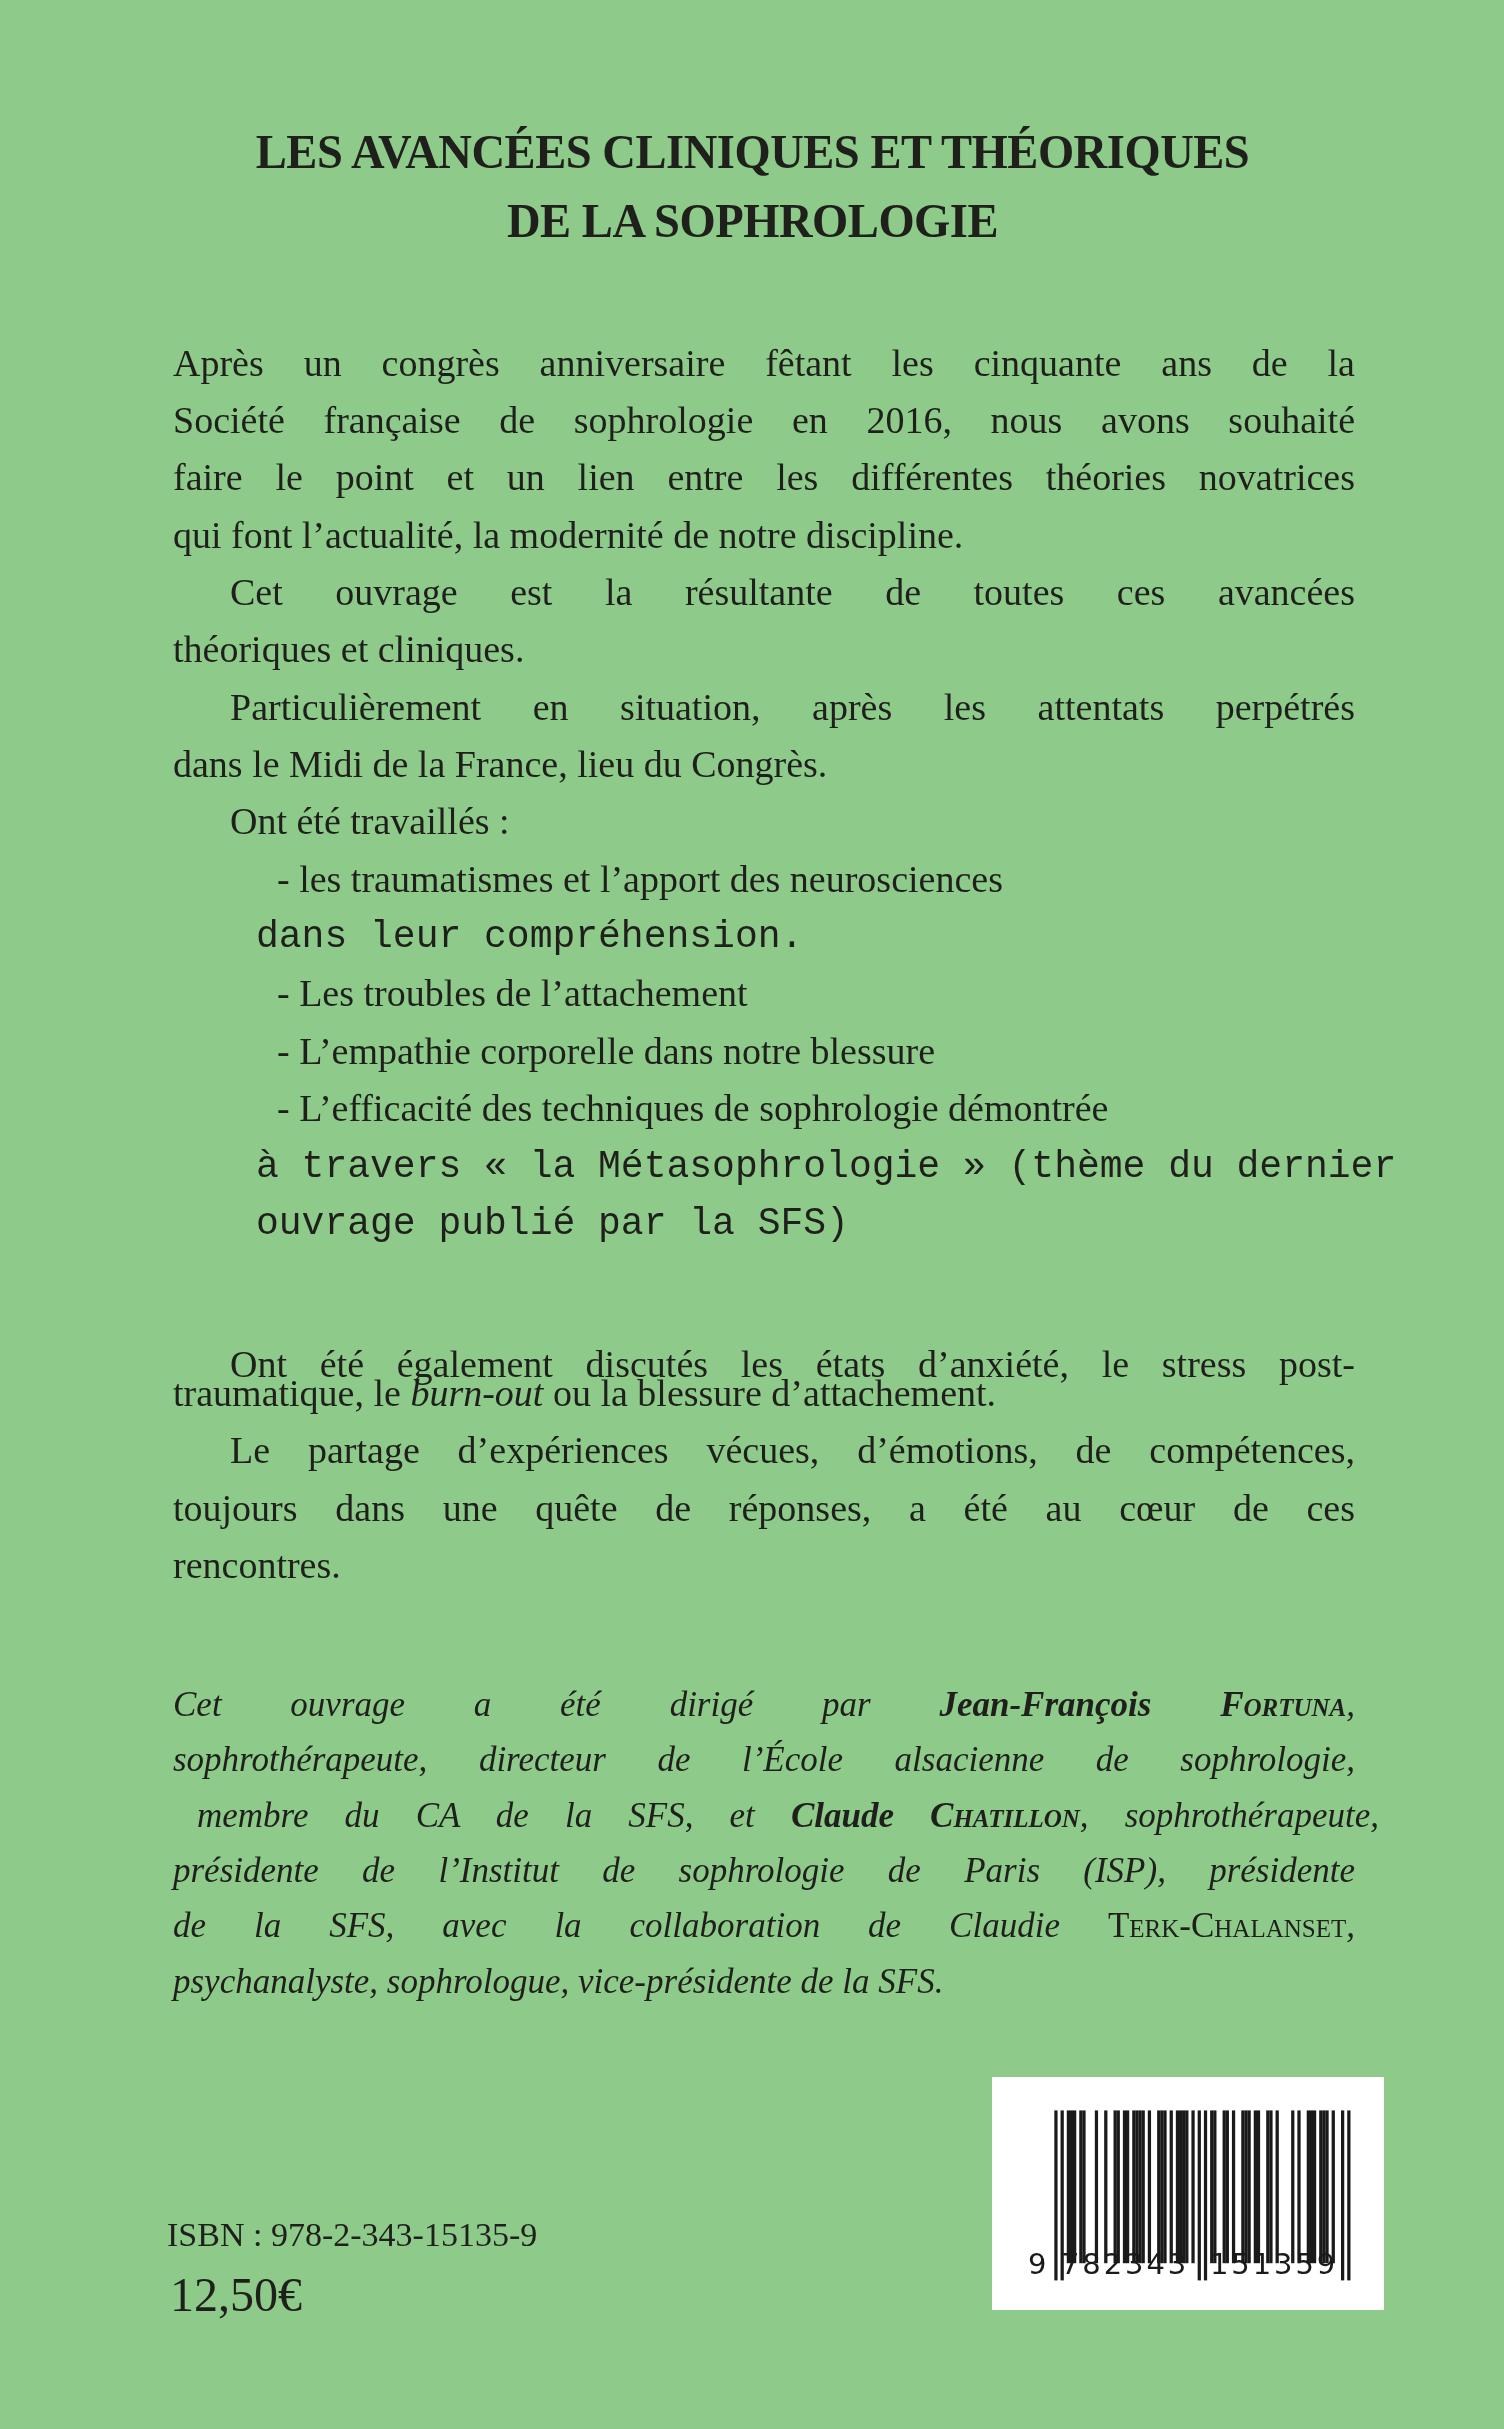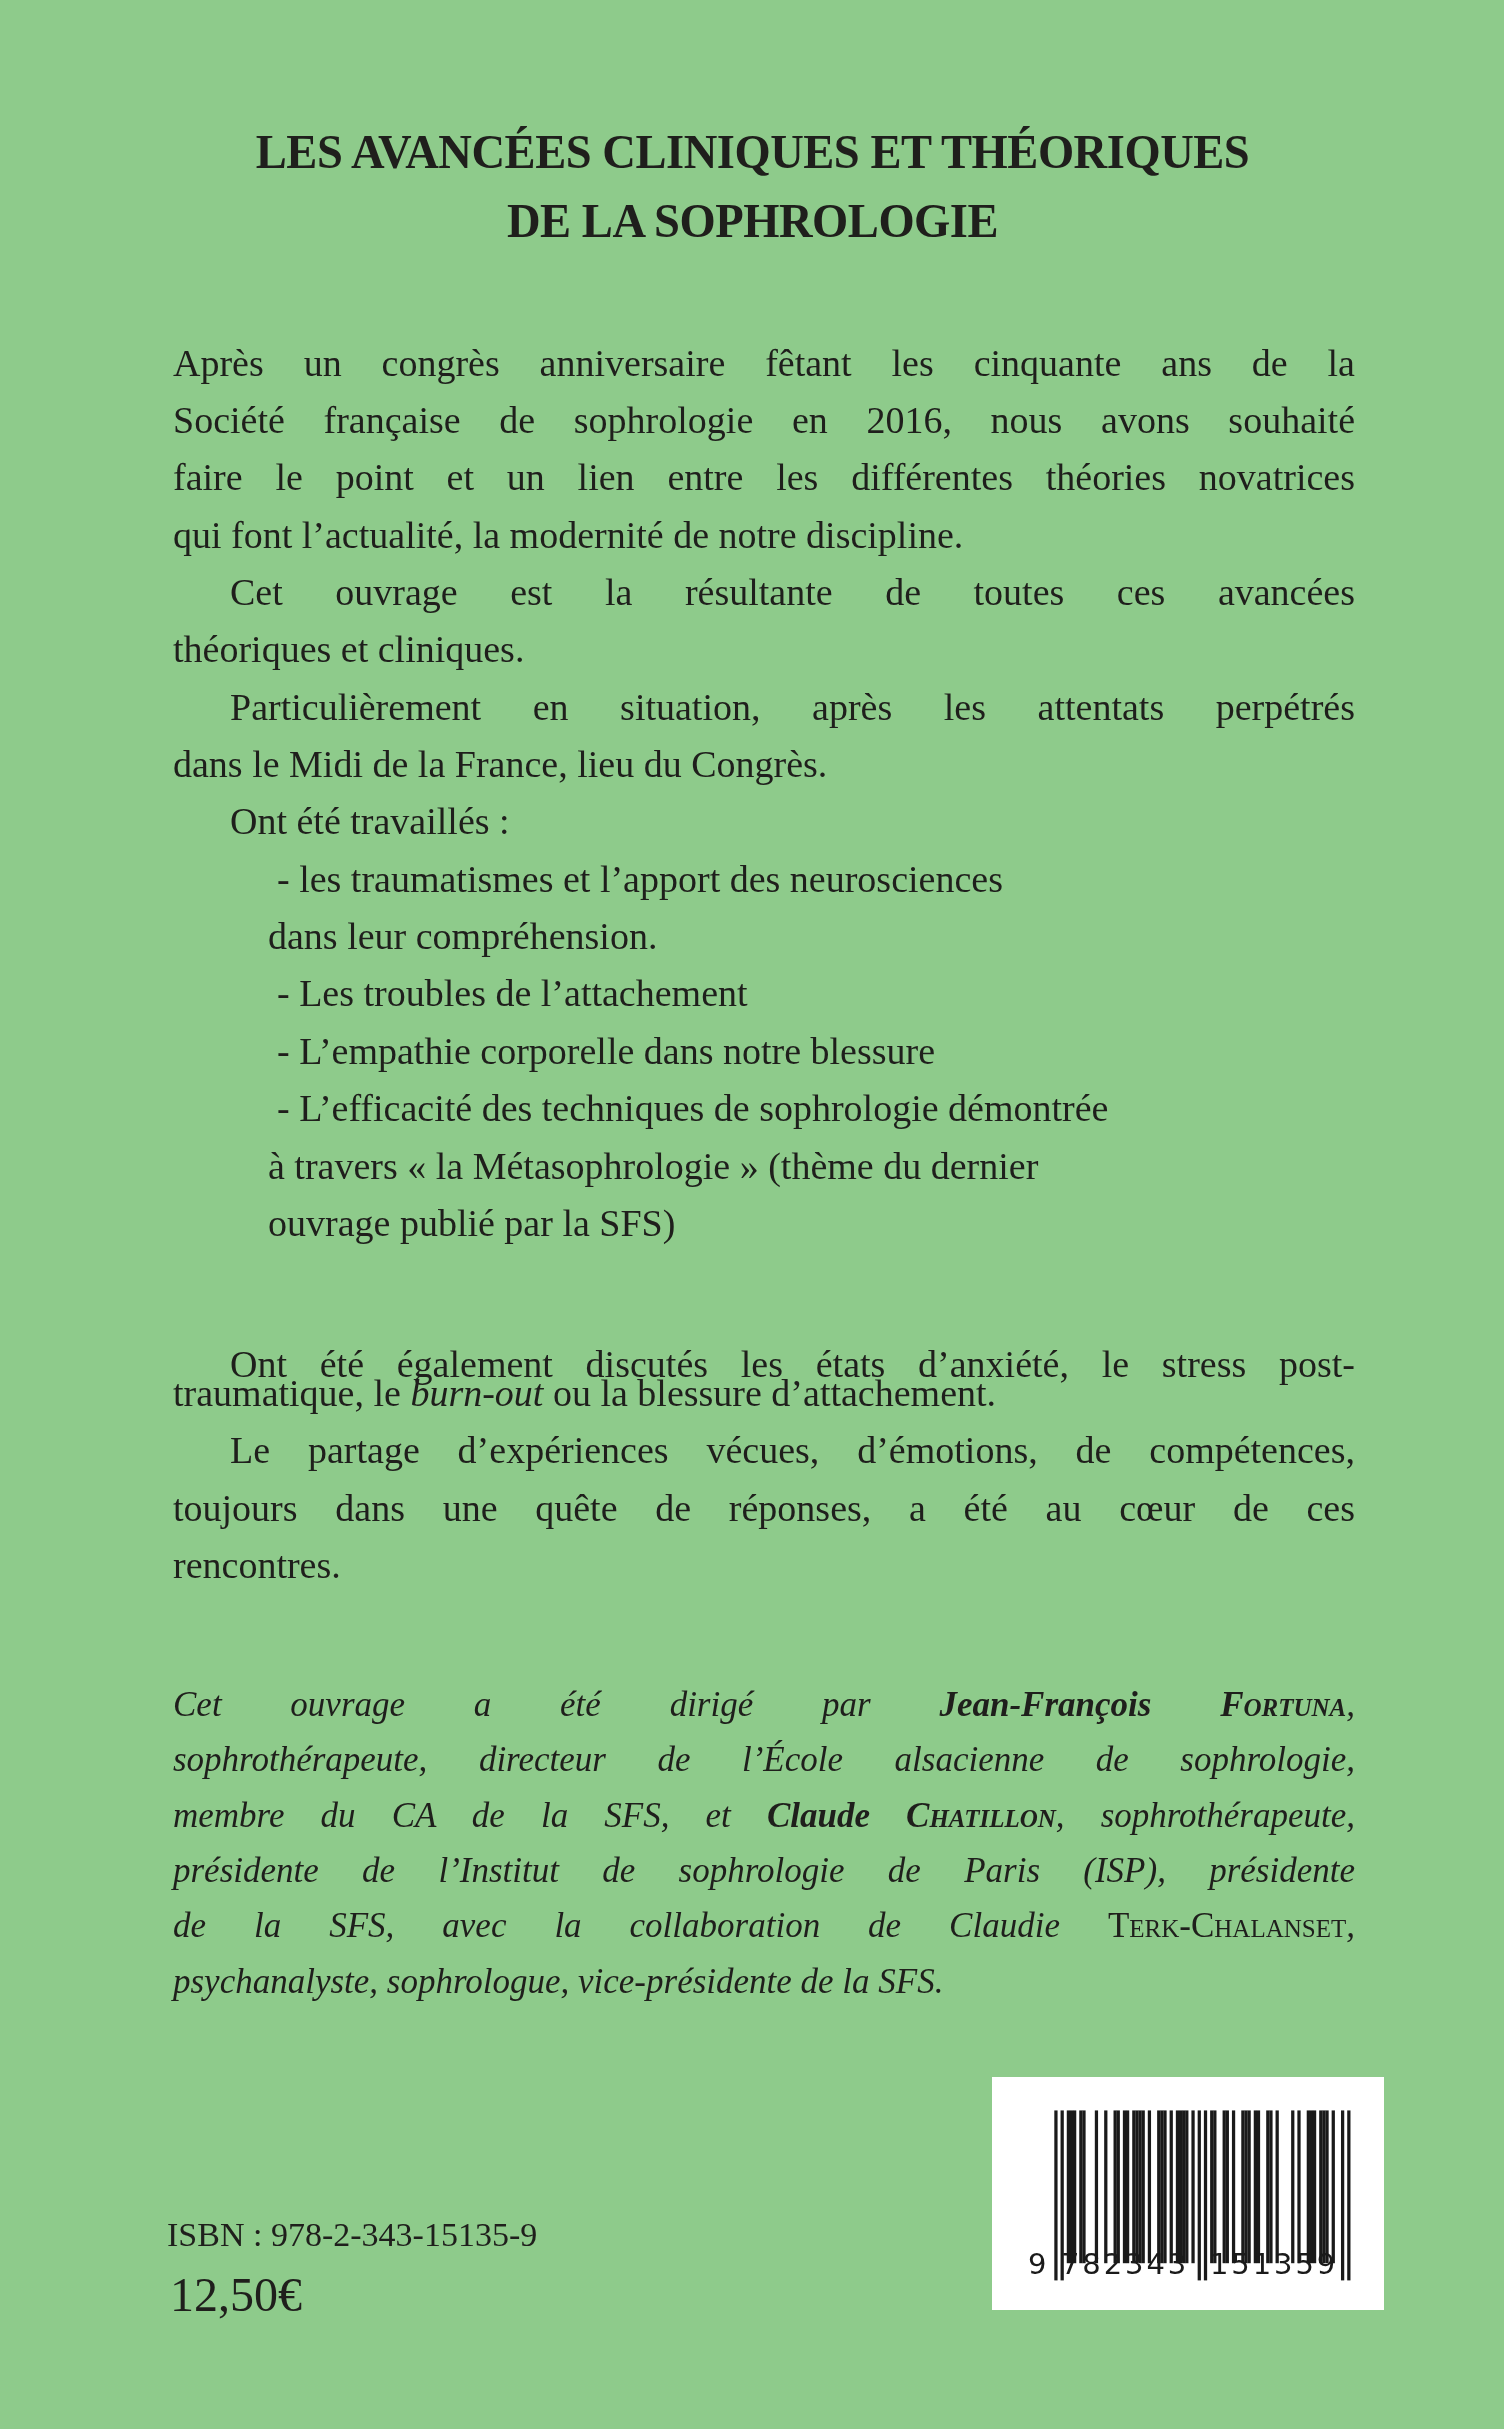--- a/index.html
+++ b/index.html
@@ -18,21 +18,21 @@
   }
   .line {
     position: absolute; white-space: nowrap;
     font-size: 38px; line-height: 57px; height: 57px;
   }
   .full { left: 173px; width: 1182px; }
   .just { text-align: justify; text-align-last: justify; }
   .ind { left: 230px; }
   .ind.full { width: 1125px; }
   .li { left: 229px; margin-left: 48px; }
-  .cont { left: 268px; }
+  .cont { left: 256px; font-family: Liberation Mono, monospace; }
   .it { font-style: italic; font-size: 35px; line-height: 55px; height: 55px; }
   .b { font-weight: bold; font-style: italic; }
   .sc { font-variant: small-caps; }
   .isbn { position: absolute; left: 167px; top: 2216px; font-size: 34px; white-space: nowrap; }
   .price { position: absolute; left: 170px; top: 2267px; font-size: 48px; white-space: nowrap; }
   .barcode-box {
     position: absolute; left: 992px; top: 2077px; width: 392px; height: 233px;
     background: #ffffff;
   }
   .barcode-box svg { position: absolute; left: 0; top: 0; }
@@ -91,21 +91,21 @@
 
 <div>
   <div class="line ind full just" style="top:1422px;">Le partage d’expériences vécues, d’émotions, de compétences,</div>
   <div class="line full just" style="top:1480px;">toujours dans une quête de réponses, a été au cœur de ces</div>
   <div class="line full" style="top:1537px;">rencontres.</div>
 </div>
 
 <div>
   <div class="line full just it" style="top:1677px;"><span>Cet ouvrage a été dirigé par</span> <span class="b"><span>Jean-François</span> <span class="sc">Fortuna</span></span><span>,</span></div>
   <div class="line full just it" style="top:1732px;">sophrothérapeute, directeur de l’École alsacienne de sophrologie,</div>
-  <div class="line full just it" style="top:1788px;"><span>membre du CA de la SFS, et</span> <span class="b"><span>Claude</span> <span class="sc">Chatillon</span></span><span>, sophrothérapeute,</span></div>
+  <div class="line full just it" style="top:1788px;margin-left:24px;"><span>membre du CA de la SFS, et</span> <span class="b"><span>Claude</span> <span class="sc">Chatillon</span></span><span>, sophrothérapeute,</span></div>
   <div class="line full just it" style="top:1843px;">présidente de l’Institut de sophrologie de Paris (ISP), présidente</div>
   <div class="line full just it" style="top:1898px;"><span>de la SFS, avec la collaboration de Claudie</span> <span class="sc" style="font-style:normal;">Terk-Chalanset</span><span>,</span></div>
   <div class="line full it" style="top:1954px;">psychanalyste, sophrologue, vice-présidente de la SFS.</div>
 </div>
 
 <div class="isbn">ISBN :  978-2-343-15135-9</div>
 <div class="price">12,50€</div>
 
 <div class="barcode-box">
   <svg id="barcode-svg" width="392" height="233" viewBox="0 0 410 244">

